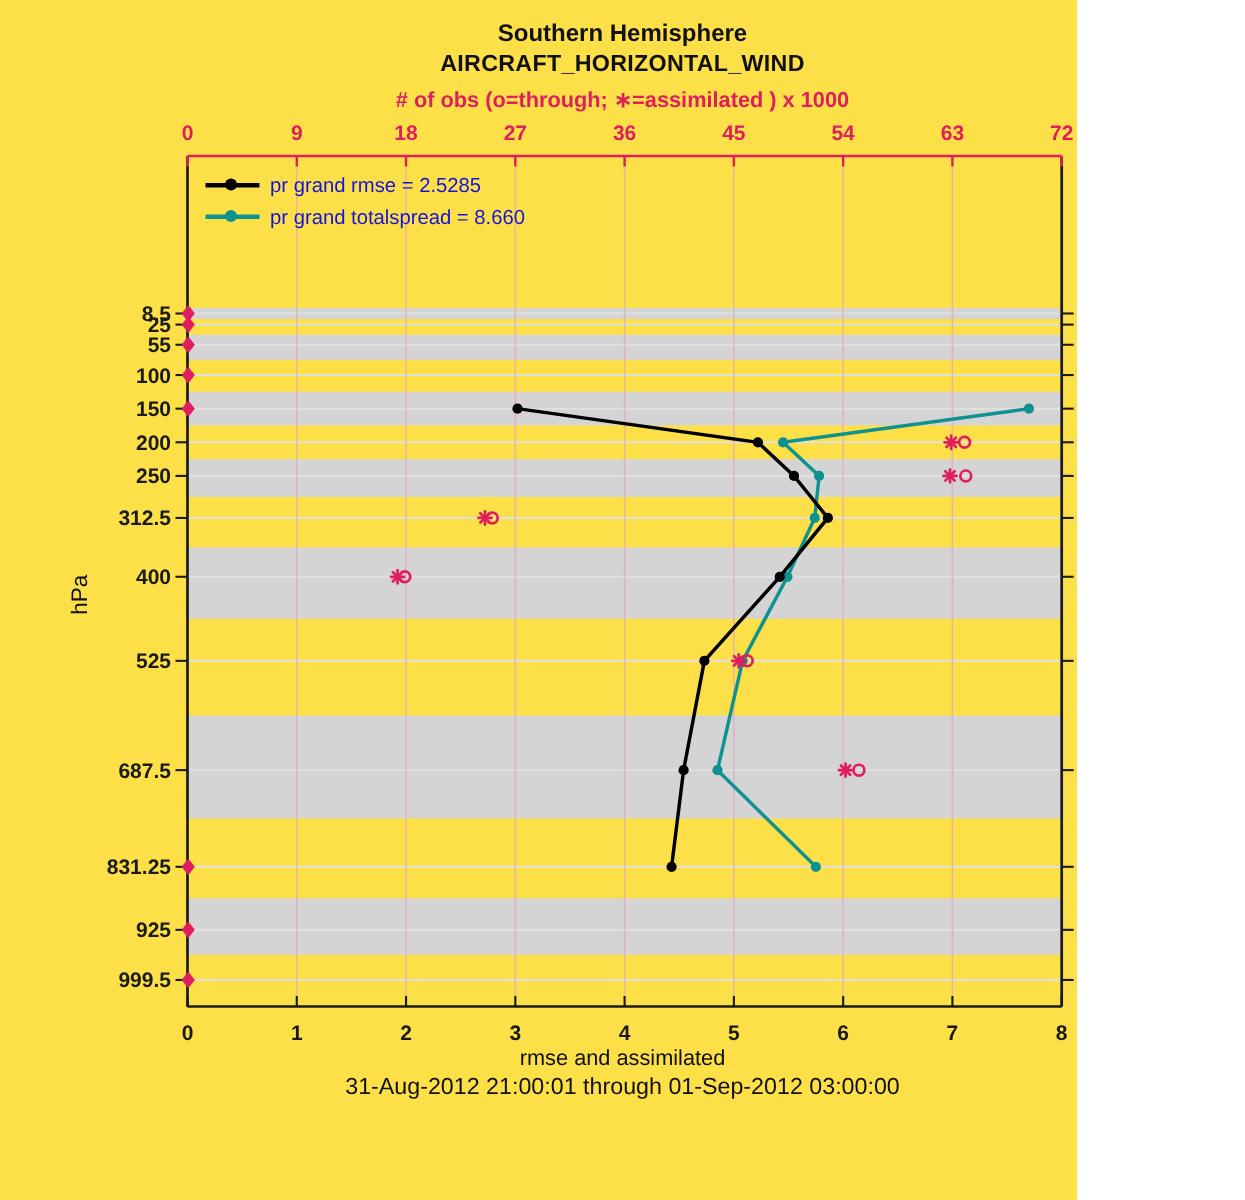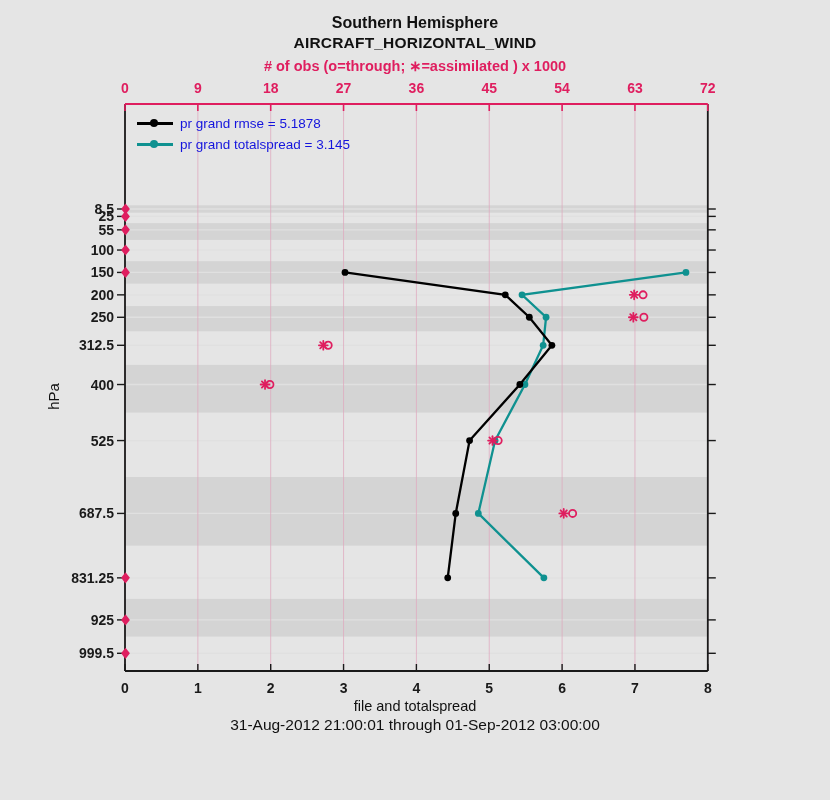--- a/index.html
+++ b/index.html
@@ -1,16 +1,16 @@
 <!DOCTYPE html>
 <html><head>
 <meta charset="utf-8">
 <style>
   html,body{margin:0;padding:0;background:#ffffff;}
-  #figure{position:relative;width:830px;height:800px;background:#e5e5e5;overflow:hidden;
+  #figure{position:relative;width:718px;height:800px;background:#fde047;overflow:hidden;
           font-family:"Liberation Sans",sans-serif;}
   .abs{position:absolute;}
   .ctr{left:0;width:830px;text-align:center;}
   #title-region{top:14px;font-size:16px;font-weight:bold;color:#111;}
   #title-var{top:34px;font-size:15.5px;font-weight:bold;color:#111;letter-spacing:.2px;}
   #subtitle-obs{top:58px;font-size:14.5px;font-weight:bold;}
   #xlabel{top:698px;font-size:14.5px;color:#111;}
   #date-range{top:716px;font-size:15.5px;color:#111;}
   #datafile{top:770px;font-size:7.5px;color:#222;}
   #ylabel{left:40px;top:388px;font-size:15px;color:#111;transform:rotate(-90deg);transform-origin:center;}
@@ -199,26 +199,26 @@
       <polygon points="125.5,572.2676337033299 129.9,577.86763370333 125.5,583.46763370333 121.1,577.86763370333" fill="#df1e5f"></polygon>
       <polygon points="125.5,614.2990413723511 129.9,619.8990413723511 125.5,625.4990413723511 121.1,619.8990413723511" fill="#df1e5f"></polygon>
       <polygon points="125.5,647.6999999999999 129.9,653.3 125.5,658.9 121.1,653.3" fill="#df1e5f"></polygon>
     </svg>
 
   <div id="legend" class="abs">
     <div class="lg-row">
       <span class="lg-line" id="lg-line-rmse" style="background: rgb(0, 0, 0);">
         <span class="lg-dot" id="lg-dot-rmse" style="background: rgb(0, 0, 0);"></span>
       </span>
-      <span class="lg-txt" id="lg-txt-rmse" style="color: rgb(20, 20, 221);">pr grand rmse = 5.1878</span>
+      <span class="lg-txt" id="lg-txt-rmse" style="color: rgb(20, 20, 221);">pr grand rmse = 2.5285</span>
     </div>
     <div class="lg-row">
       <span class="lg-line" id="lg-line-sprd" style="background: rgb(15, 145, 144);">
         <span class="lg-dot" id="lg-dot-sprd" style="background: rgb(15, 145, 144);"></span>
       </span>
-      <span class="lg-txt" id="lg-txt-sprd" style="color: rgb(20, 20, 221);">pr grand totalspread = 3.145</span>
+      <span class="lg-txt" id="lg-txt-sprd" style="color: rgb(20, 20, 221);">pr grand totalspread = 8.660</span>
     </div>
   </div>
 
   <div id="ylabel" class="abs">hPa</div>
-  <div id="xlabel" class="abs ctr">file and totalspread</div>
+  <div id="xlabel" class="abs ctr">rmse and assimilated</div>
   <div id="date-range" class="abs ctr">31-Aug-2012 21:00:01 through 01-Sep-2012 03:00:00</div>
 </div>
 
 </body></html>

